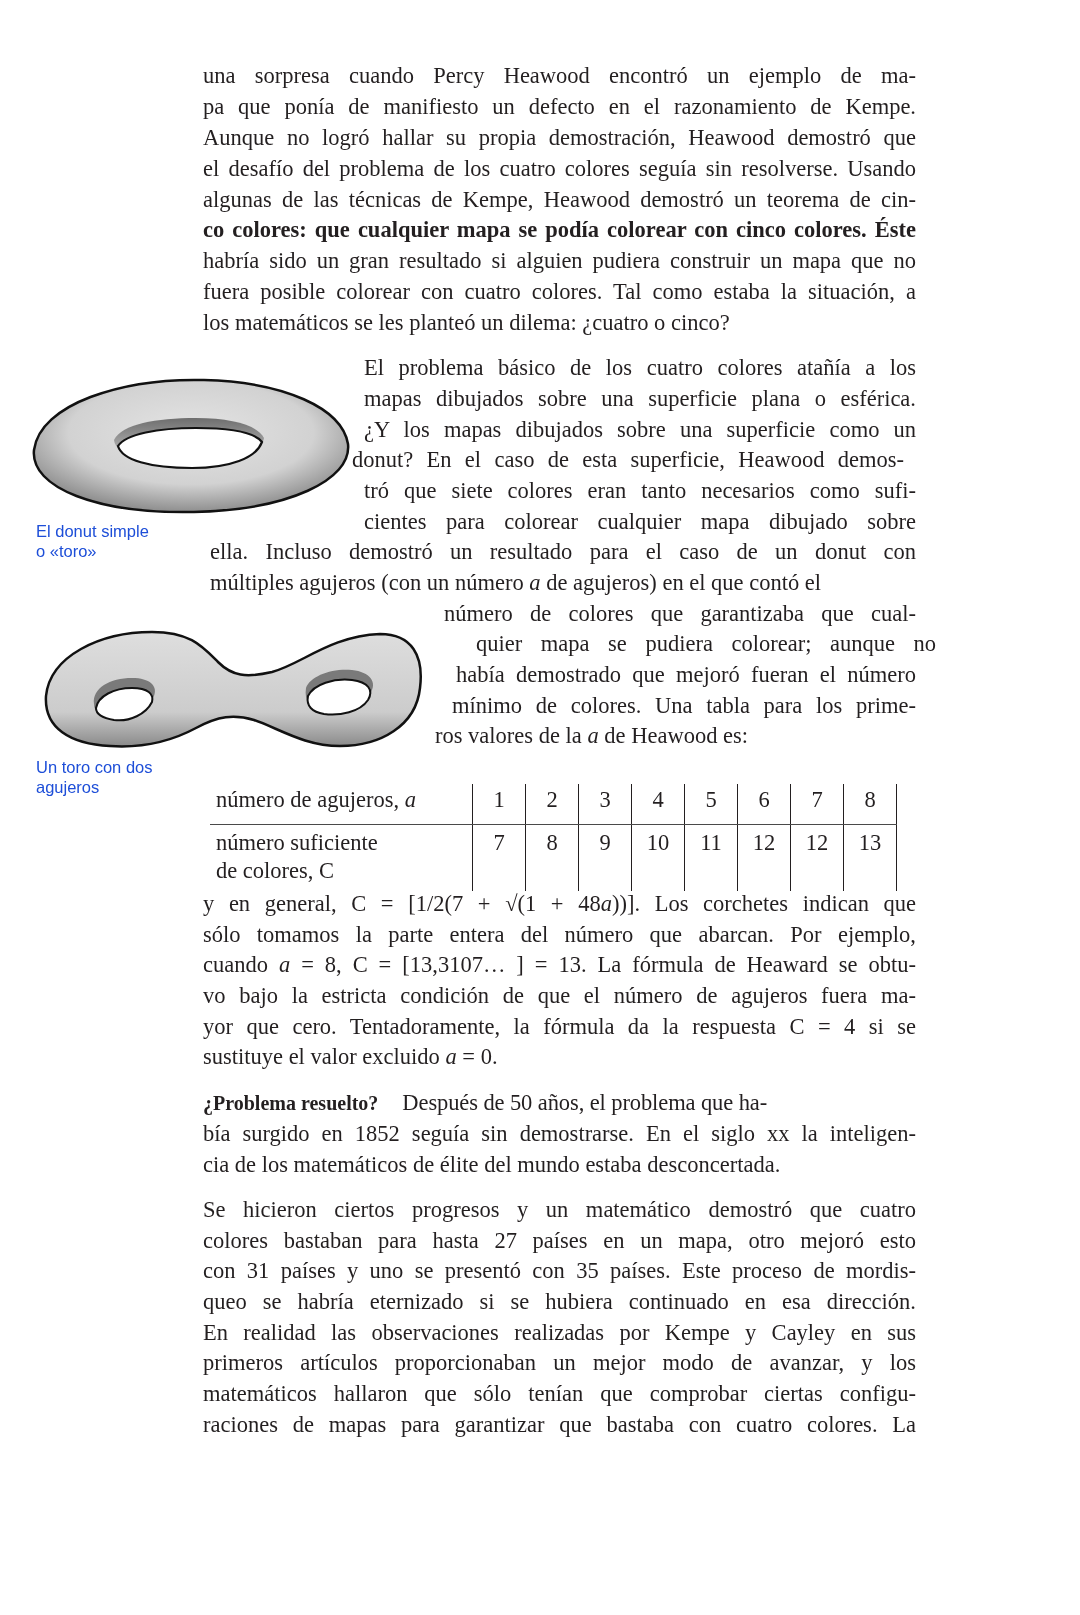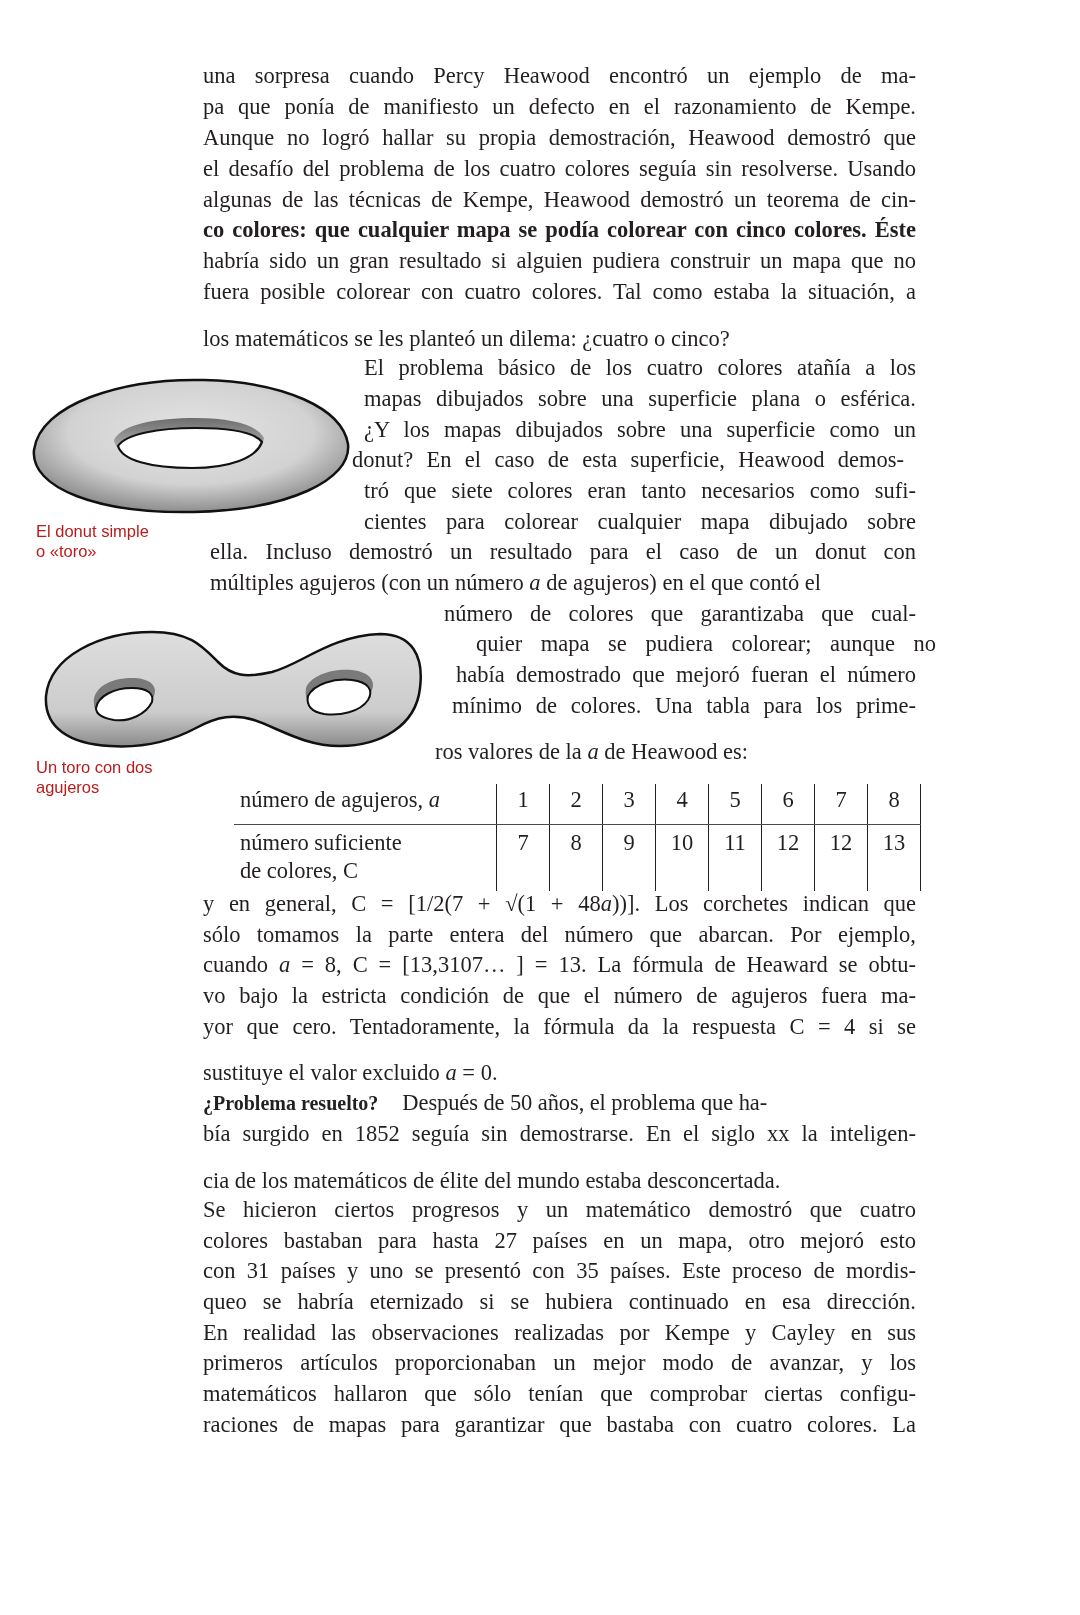--- a/index.html
+++ b/index.html
@@ -1,23 +1,23 @@
 <!DOCTYPE html>
 <html><head>
 <meta charset="utf-8">
 <style>
   html, body { margin:0; padding:0; background:#ffffff; }
   body { width:1080px; height:1615px; position:relative; overflow:hidden; font-family:"Liberation Serif", "DejaVu Serif", serif; color:#231f20; }
   .line { position:absolute; font-size:22.5px; line-height:30px; white-space:nowrap; text-align:justify; text-align-last:justify; }
-  .line.last { text-align-last:left;margin-top:16px; }
-  .caption { position:absolute; font-family:"Liberation Sans","DejaVu Sans",sans-serif; font-size:16.5px; line-height:20px; color:#b91c1c; }
+  .line.last { text-align-last:left; }
+  .caption { position:absolute; font-family:"Liberation Sans","DejaVu Sans",sans-serif; font-size:16.5px; line-height:20px; color:#1d4ed8; }
   .heading { font-weight:bold; font-size:20px; }
   i.var { font-style:italic; }
   .figure { position:absolute; }
-  table.heawood { position:absolute; left:234px; top:784px; border-collapse:collapse; font-size:22.5px; line-height:28px; }
+  table.heawood { position:absolute; left:210px; top:784px; border-collapse:collapse; font-size:22.5px; line-height:28px; }
   table.heawood td { padding:0; vertical-align:top; }
   table.heawood td.lbl { width:248px; padding-left:6px; padding-right:8px; }
   table.heawood td.num { width:52px; text-align:center; border-left:1.5px solid #231f20; }
   table.heawood tr.r1 td { padding-top:2px; padding-bottom:10px; border-bottom:1.5px solid #4a4a4a; }
   table.heawood tr.r2 td { padding-top:4px; height:62px; }
 </style>
 </head>
 <body>
 
 <div>

